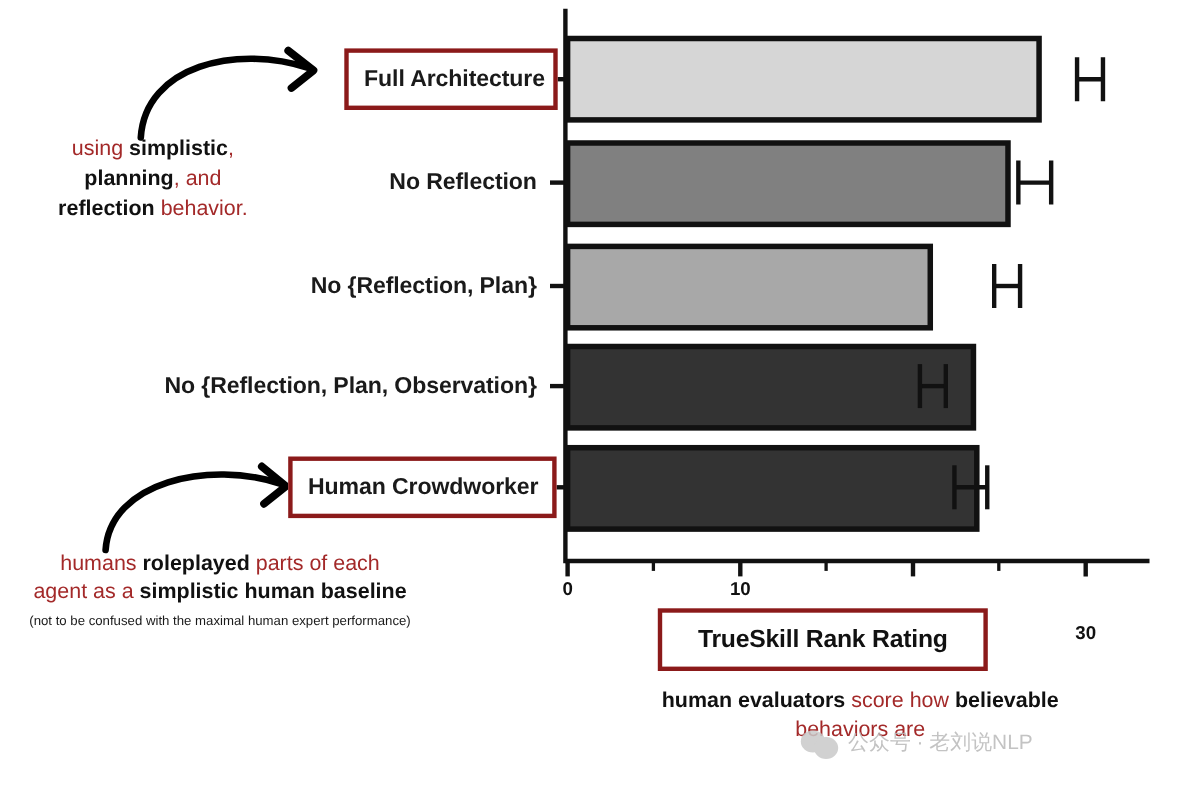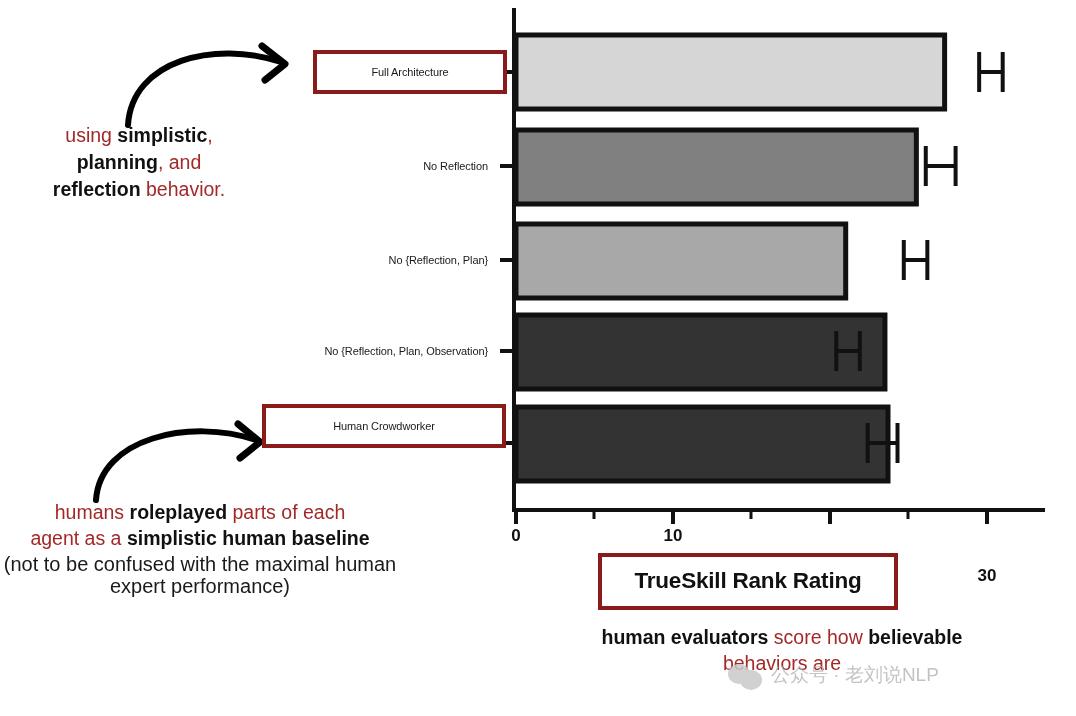--- a/index.html
+++ b/index.html
@@ -4,21 +4,21 @@
 <style>
   html,body{margin:0;padding:0;background:#ffffff;}
   body{width:1076px;height:716px;position:relative;overflow:hidden;
        font-family:"Liberation Sans",sans-serif;color:#111;}
 
   
   #plot{position:absolute;left:0;top:0;width:1076px;height:716px;}
   #plot svg{position:absolute;left:0;top:0;}
 
   
-  .ytick{position:absolute;text-align:right;font-weight:normal;font-size:11px;
+  .ytick{position:absolute;text-align:right;font-weight:bold;font-size:21px;
          color:#1a1a1a;letter-spacing:-0.1px;white-space:nowrap;
          transform:translateY(-50%);}
   .ytick.boxed{border:4px solid #8B1A1A;background:#fff;padding:12px 14px;
                text-align:center;}
 
   
   .xtick{position:absolute;font-weight:bold;font-size:17px;color:#111;
          transform:translateX(-50%);}
 
   
@@ -33,21 +33,21 @@
   #caption b{color:#111;font-weight:bold;}
 
   
   #anno-top{position:absolute;left:14px;top:122px;width:250px;text-align:center;
             font-size:19.5px;line-height:27px;color:#A32929;}
   #anno-top b{color:#111;font-weight:bold;}
 
   #anno-bottom{position:absolute;left:0px;top:499px;width:400px;text-align:center;
                font-size:19.5px;line-height:26px;color:#A32929;}
   #anno-bottom b{color:#111;font-weight:bold;}
-  #anno-bottom .paren{display:block;color:#1a1a1a;font-size:20px;line-height:22px;
+  #anno-bottom .paren{display:block;color:#1a1a1a;font-size:12px;line-height:22px;
                       margin-top:2px;}
 
   
   #watermark{position:absolute;left:728px;top:660px;display:flex;align-items:center;
              gap:9px;color:#b9b9b9;font-size:19px;opacity:.85;
              font-family:Liberation Sans, sans-serif;pointer-events:none;}
   #watermark .wm-icon{position:relative;width:34px;height:30px;flex:none;}
   #watermark .wm-icon i{position:absolute;background:#c9c9c9;border-radius:50%;display:block;}
 </style>
 </head>
@@ -120,21 +120,21 @@
   </svg>
 
   <div class="ytick boxed" style="left:313px;top:72px;width:158px;">Full Architecture</div>
 
   <div class="ytick" style="left:260px;top:166px;width:228px;text-align:right;">No Reflection</div>
 
   <div class="ytick" style="left:230px;top:260px;width:258px;">No {Reflection, Plan}</div>
 
   <div class="ytick" style="left:140px;top:351px;width:348px;">No {Reflection, Plan, Observation}</div>
 
-  <div class="ytick boxed" style="left:262px;top:426px;width:208px;">Human Crowdworker</div>
+  <div class="ytick boxed" style="left:262px;top:443px;width:208px;">Human Crowdworker</div>
 
   <div class="xtick" style="left:516px;top:526px;">0</div>
   <div class="xtick" style="left:673px;top:526px;">10</div>
   <div class="xtick" style="left:830px;top:554px;text-align:right;">20</div>
   <div class="xtick" style="left:987px;top:526px;margin-top:40px;">30</div>
 
   <div id="axis-title">TrueSkill Rank Rating</div>
 
   <div id="caption">
     <b>human evaluators</b><span> score how </span><b>believable</b><br>

